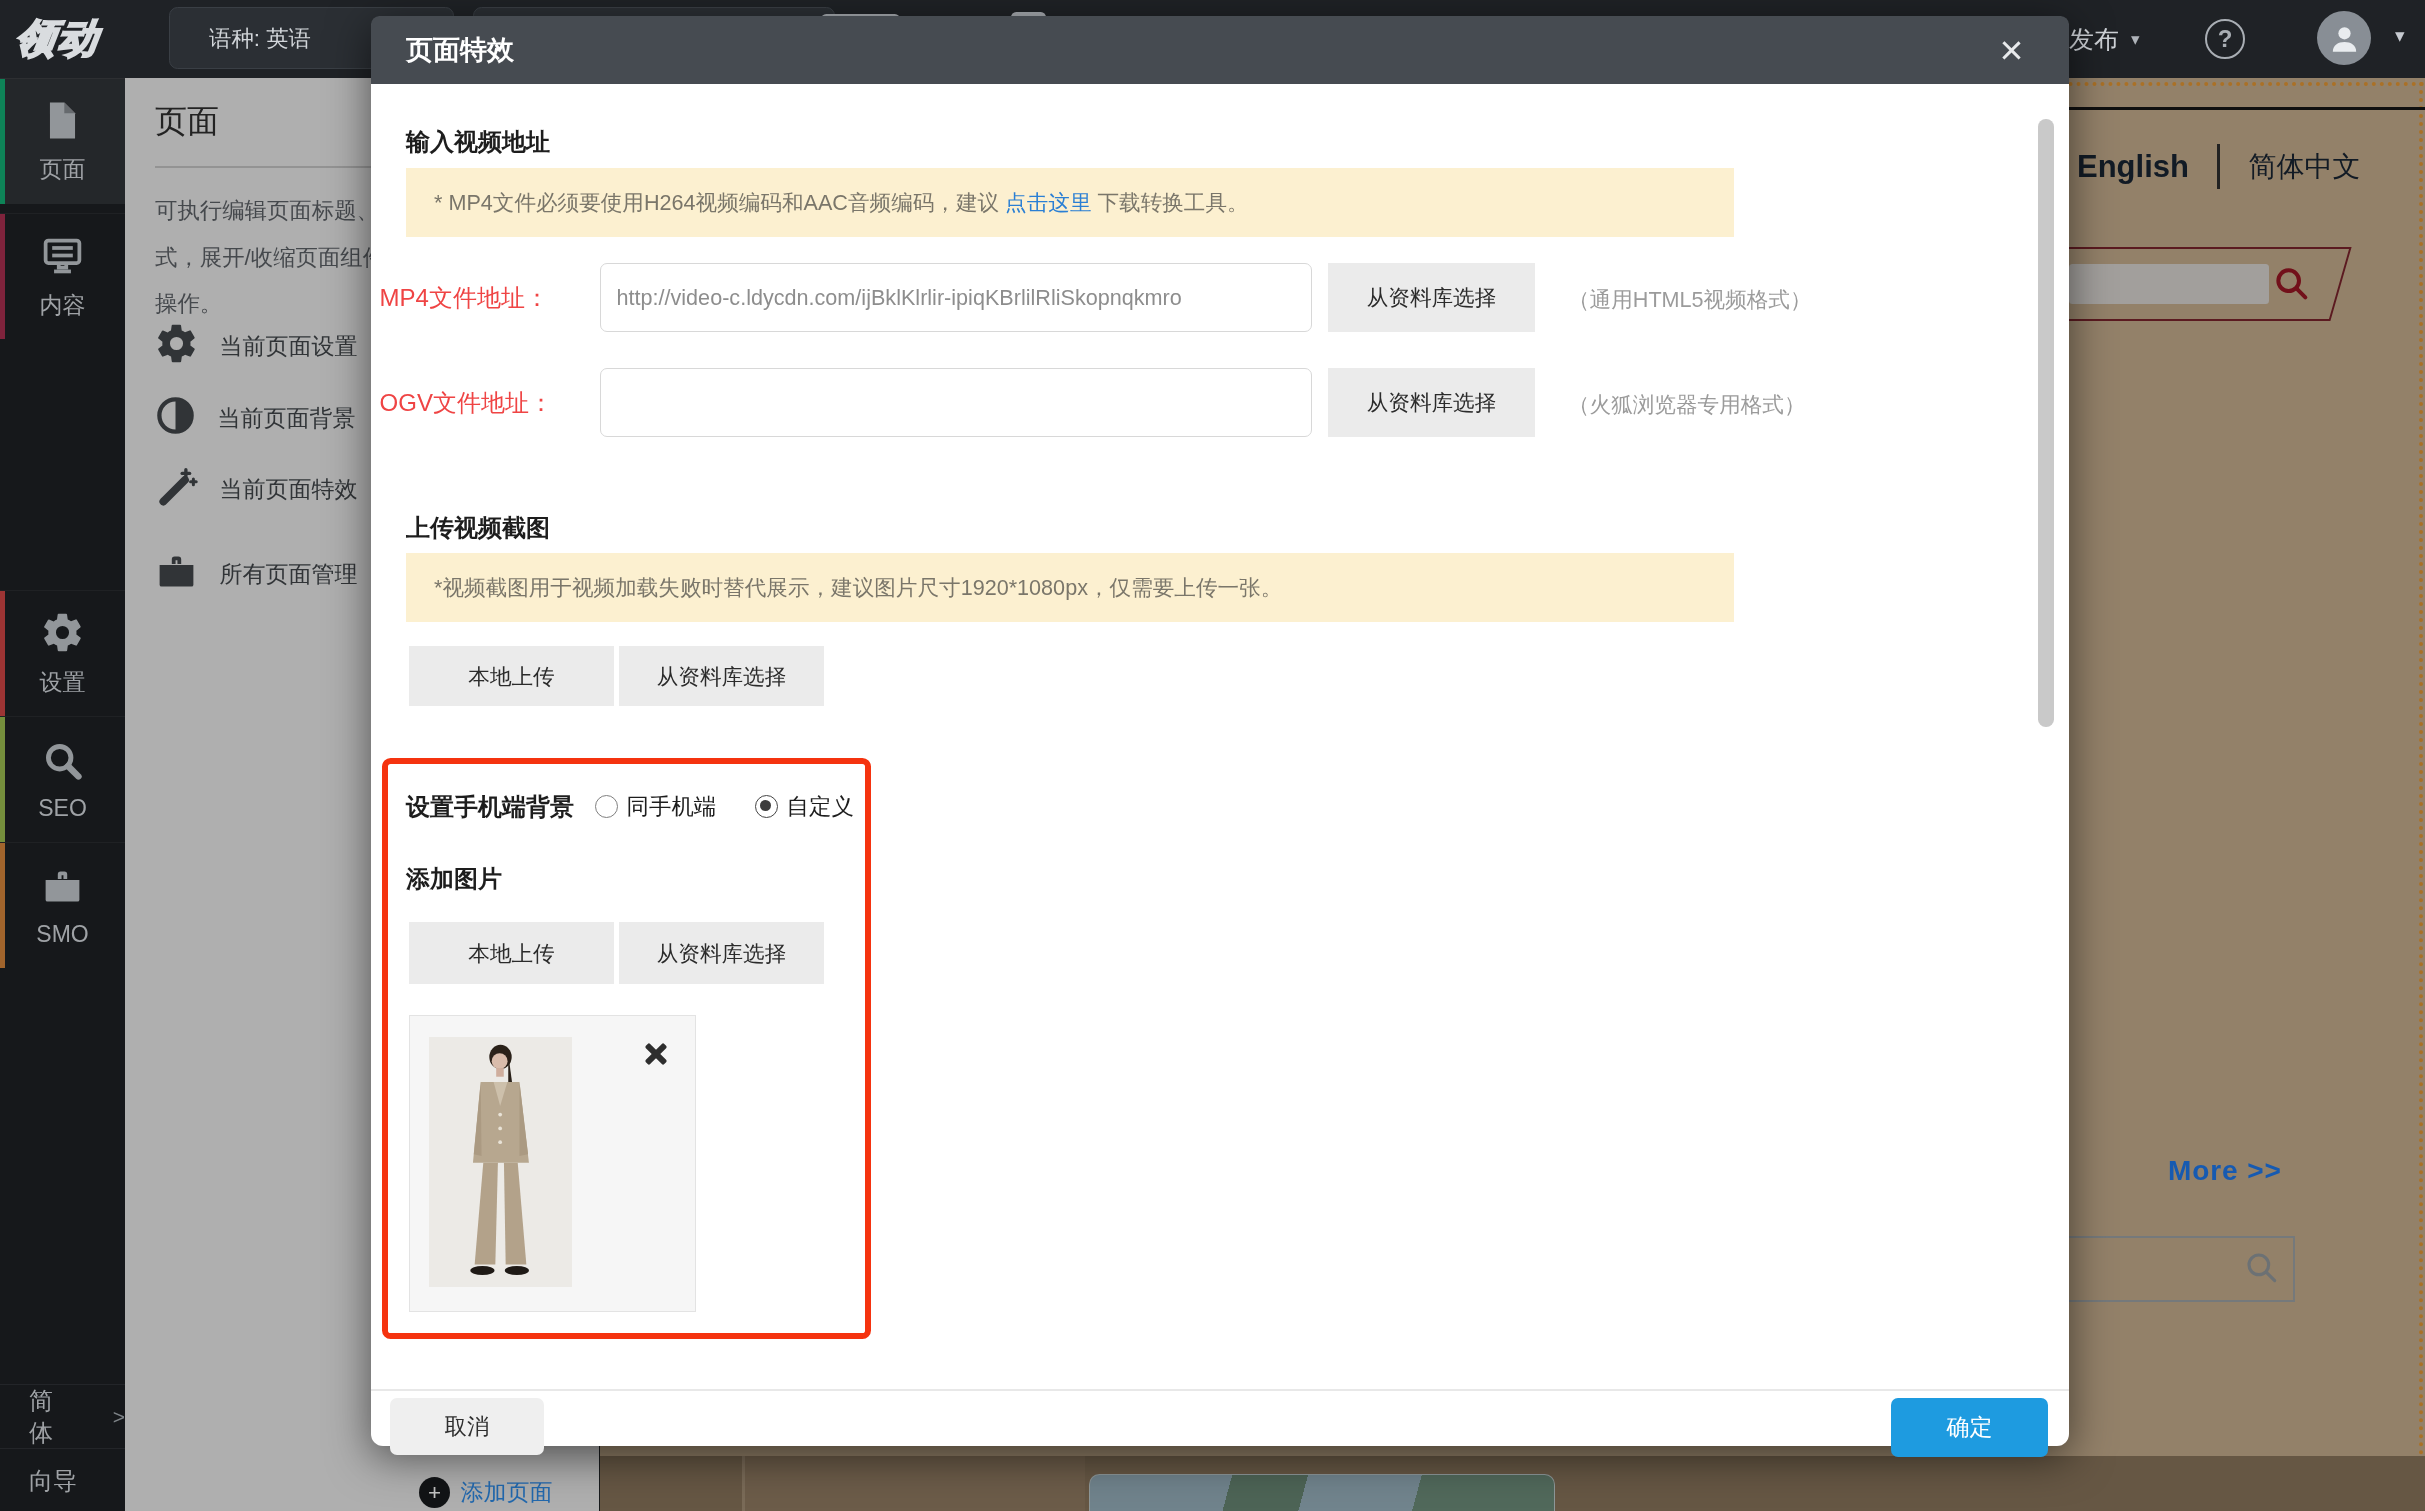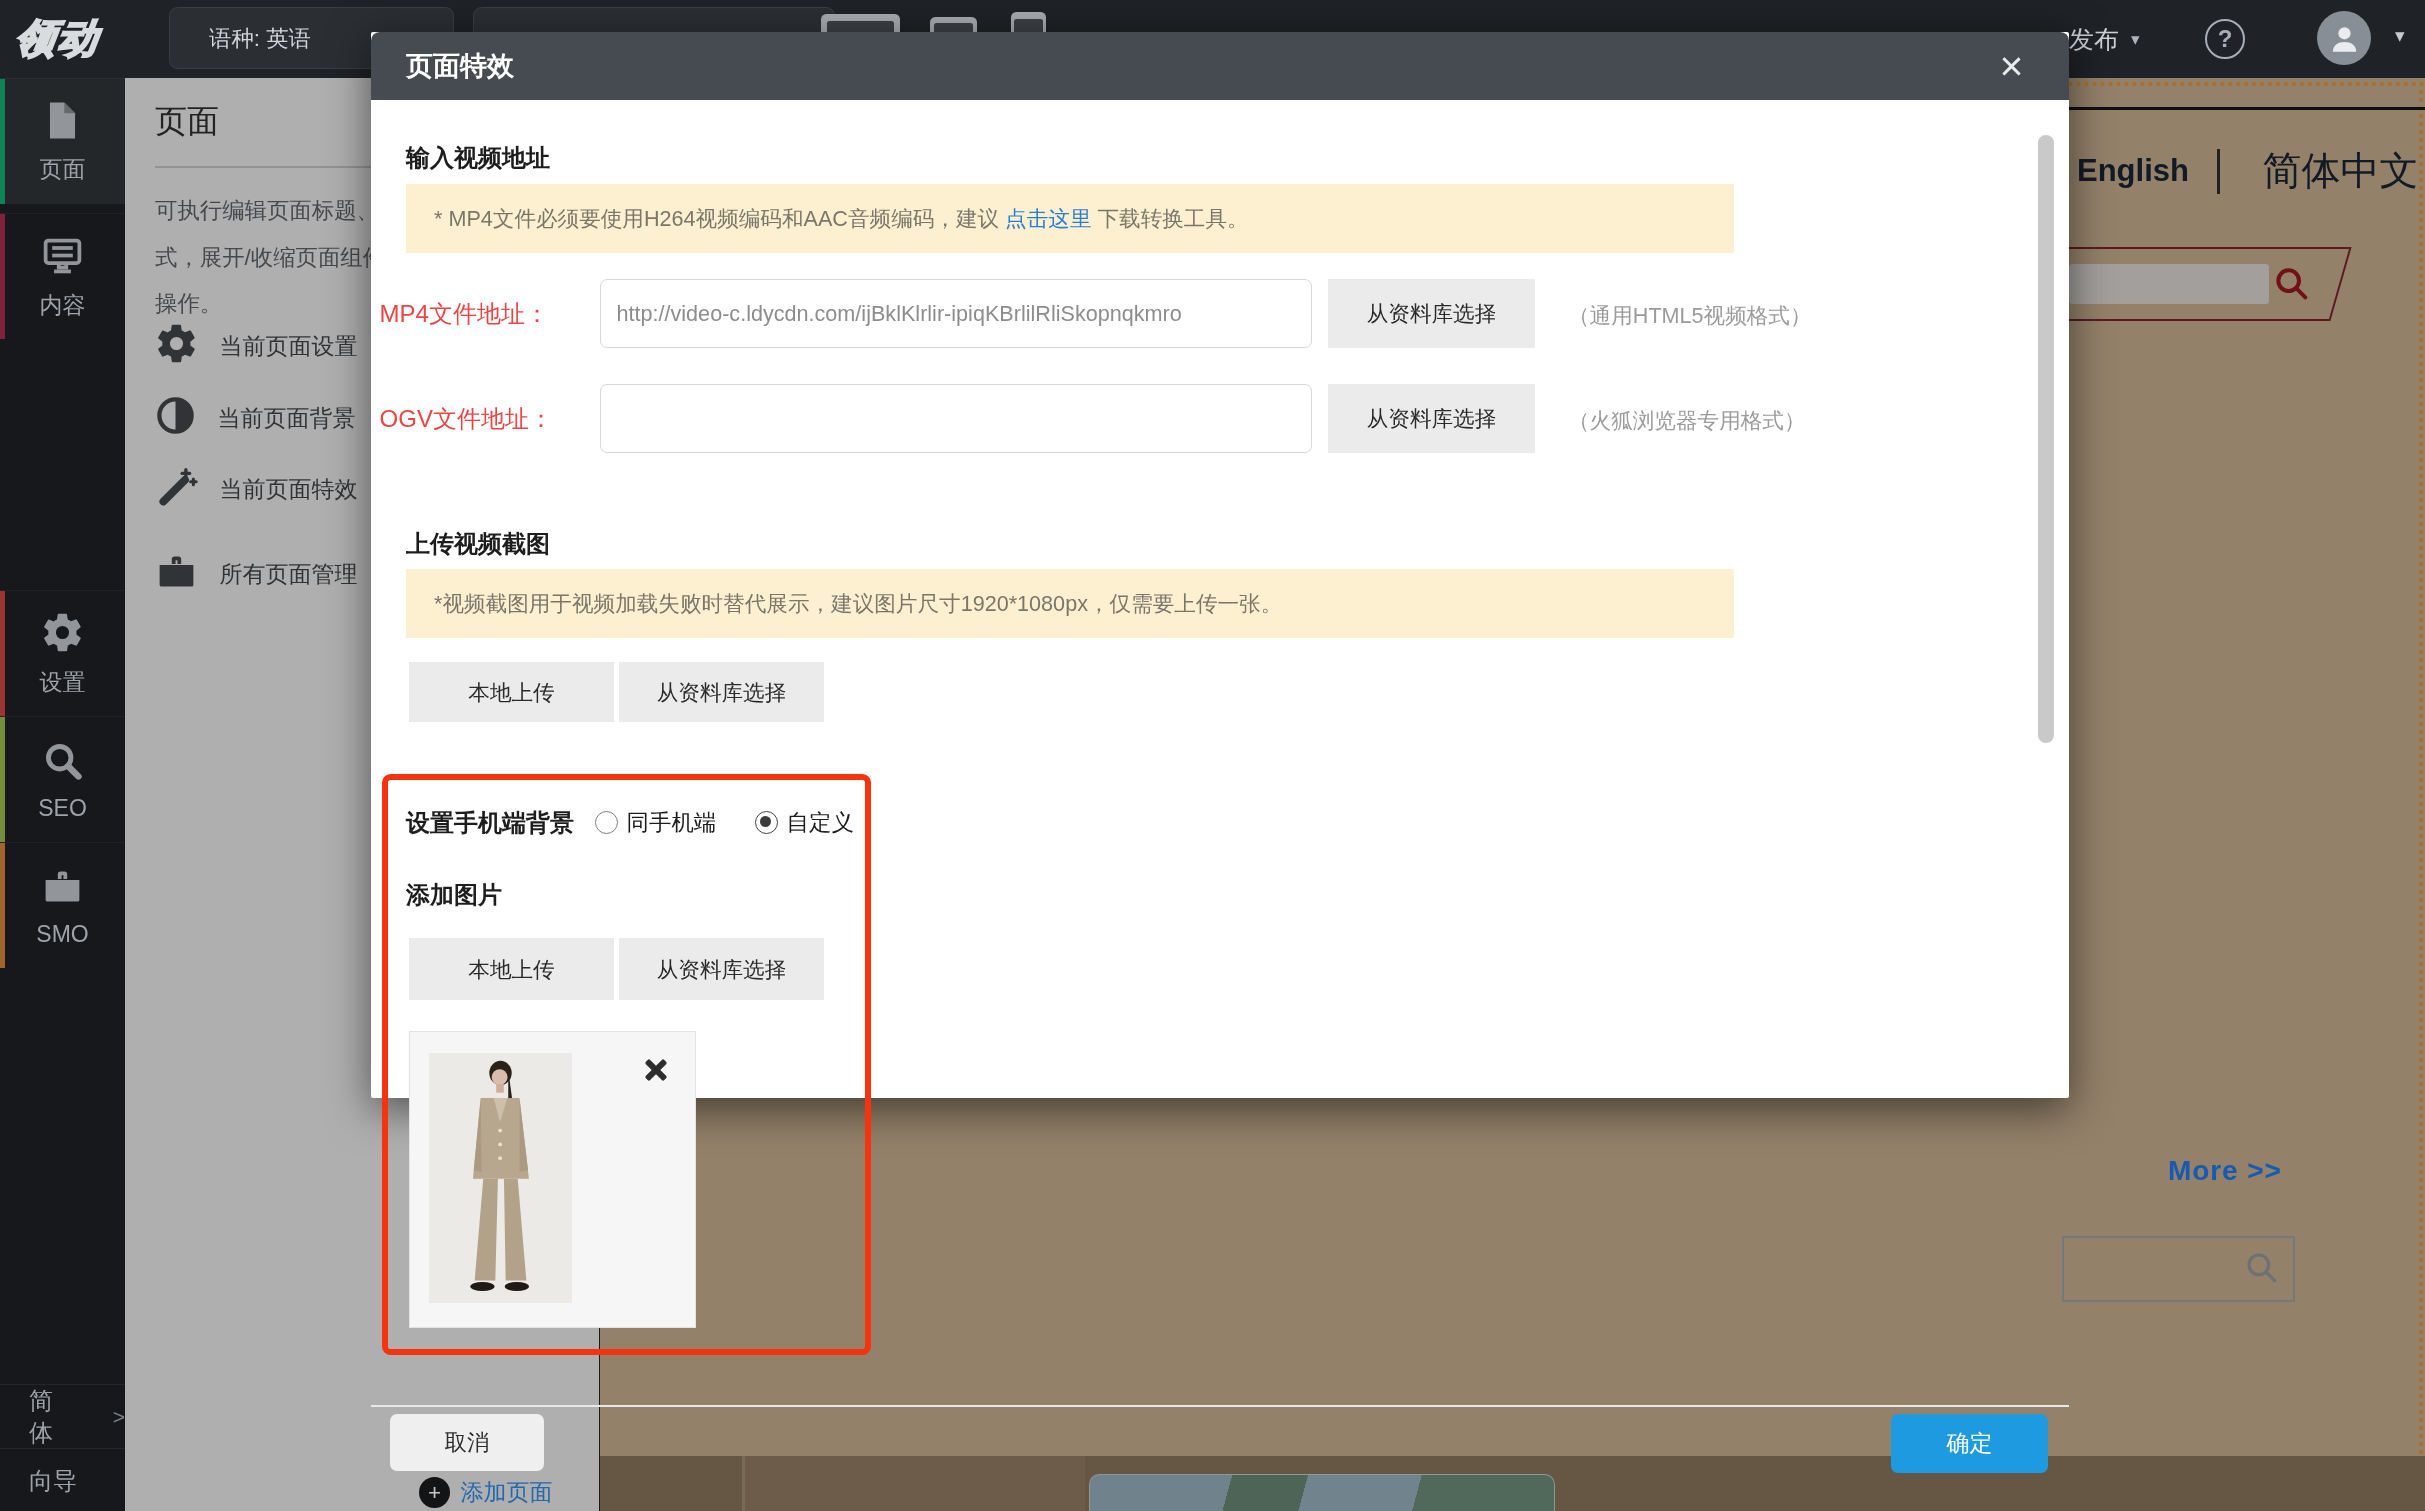--- a/index.html
+++ b/index.html
@@ -51,38 +51,38 @@
   #add-page .pt { color:#2a7fd4; font-size:23px; }
 
   
   #site { position:absolute; left:600px; top:78px; width:1826px; height:1434px; background:#b49e80; z-index:5; overflow:hidden; }
   #site .dot-top { position:absolute; left:0; top:3.5px; width:1826px; border-top:4.3px dotted #d08a30; }
   #site .dot-right { position:absolute; right:3.5px; top:3.5px; height:1430px; border-left:4.3px dotted #d08a30; }
   #site .blackline { position:absolute; left:0; top:28.5px; width:1826px; height:3.5px; background:#141414; }
   #lang-tabs { position:absolute; left:1477px; top:66px; display:flex; align-items:center; gap:28px; }
   #lang-tabs .en { font-size:31px; font-weight:bold; color:#17212e; }
   #lang-tabs .bar { width:3.5px; height:45px; background:#2a2a2a; }
-  #lang-tabs .zh { font-size:39px; color:#17212e;margin-left:14px; }
+  #lang-tabs .zh { font-size:28px; color:#17212e; }
   #search-skew { position:absolute; left:1456px; top:169px; width:285px; height:74px; border:2.6px solid #702028; transform:skewX(-16deg); }
   #search-fill { position:absolute; left:1469px; top:186px; width:200px; height:40px; background:#c6c3bf; border-radius:3.5px; }
   #more-link { position:absolute; left:1568px; top:1077px; font-size:28px; font-weight:bold; color:#1b6ed8; letter-spacing:0.9px; }
   #bottom-box { position:absolute; left:1462px; top:1158px; width:233px; height:66px; border:2.6px solid #8f9496; }
   #corner-box { position:absolute; left:1488px; top:1416px; width:338px; height:69px; border:2.6px solid #9aa0a0; border-radius:15.5px; }
   #band { position:absolute; left:0; top:1378px; width:1826px; height:55px; background:#7d6b54; }
   #band .vline { position:absolute; left:142px; top:0; width:2.6px; height:55px; background:#95836c; }
   #band .band2 { position:absolute; left:145px; top:0; width:340px; height:55px; background:#84715a; }
   #photo-strip { position:absolute; left:489px; top:1396px; width:466px; height:38px; border:1.7px solid #aebabb;
                  border-bottom:none; border-radius:10.4px 10.4px 0 0;
                  background:linear-gradient(105deg,#89a0ab 0 30%,#5f7a6a 30% 46%,#8aa2ac 46% 70%,#63806f 70% 100%); }
 
   
   #overlay { position:absolute; left:0; top:78px; width:2426px; height:1434px; background:rgba(0,0,0,0.18); z-index:35; }
 
   
-  #modal { position:absolute; left:371px; top:32px; width:1698px; height:1066px; background:#fff; border-radius:2px;
+  #modal { position:absolute; left:371px; top:16px; width:1698px; height:1430px; background:#fff; border-radius:12px;
            box-shadow:0 10.4px 43px rgba(0,0,0,0.55); z-index:60; }
   #modal-header { position:absolute; left:0; top:0; width:1698px; height:68px; background:#464b51; border-radius:8.6px 8.6px 0 0; }
   #modal-title { position:absolute; left:35px; top:0; height:68px; line-height:68px; color:#fff; font-size:27px; font-weight:bold; }
   #modal-close { position:absolute; left:1618px; top:12px; width:45px; height:45px; color:#e8eaec; font-size:41px;
                  display:flex; align-items:center; justify-content:center; font-weight:normal; }
   .sec-h { position:absolute; left:35px; font-size:24px; font-weight:bold; color:#1d1d1d; }
   .notice { position:absolute; left:35px; width:1328px; height:69px; background:#fcf0d0; color:#7a766a; font-size:21.6px;
             display:flex; align-items:center; padding:0 28px; white-space:pre; }
   .notice .lnk { color:#2a7fd4; }
   .flabel { position:absolute; width:216px; text-align:left; font-size:24px; color:#ef4444; }

